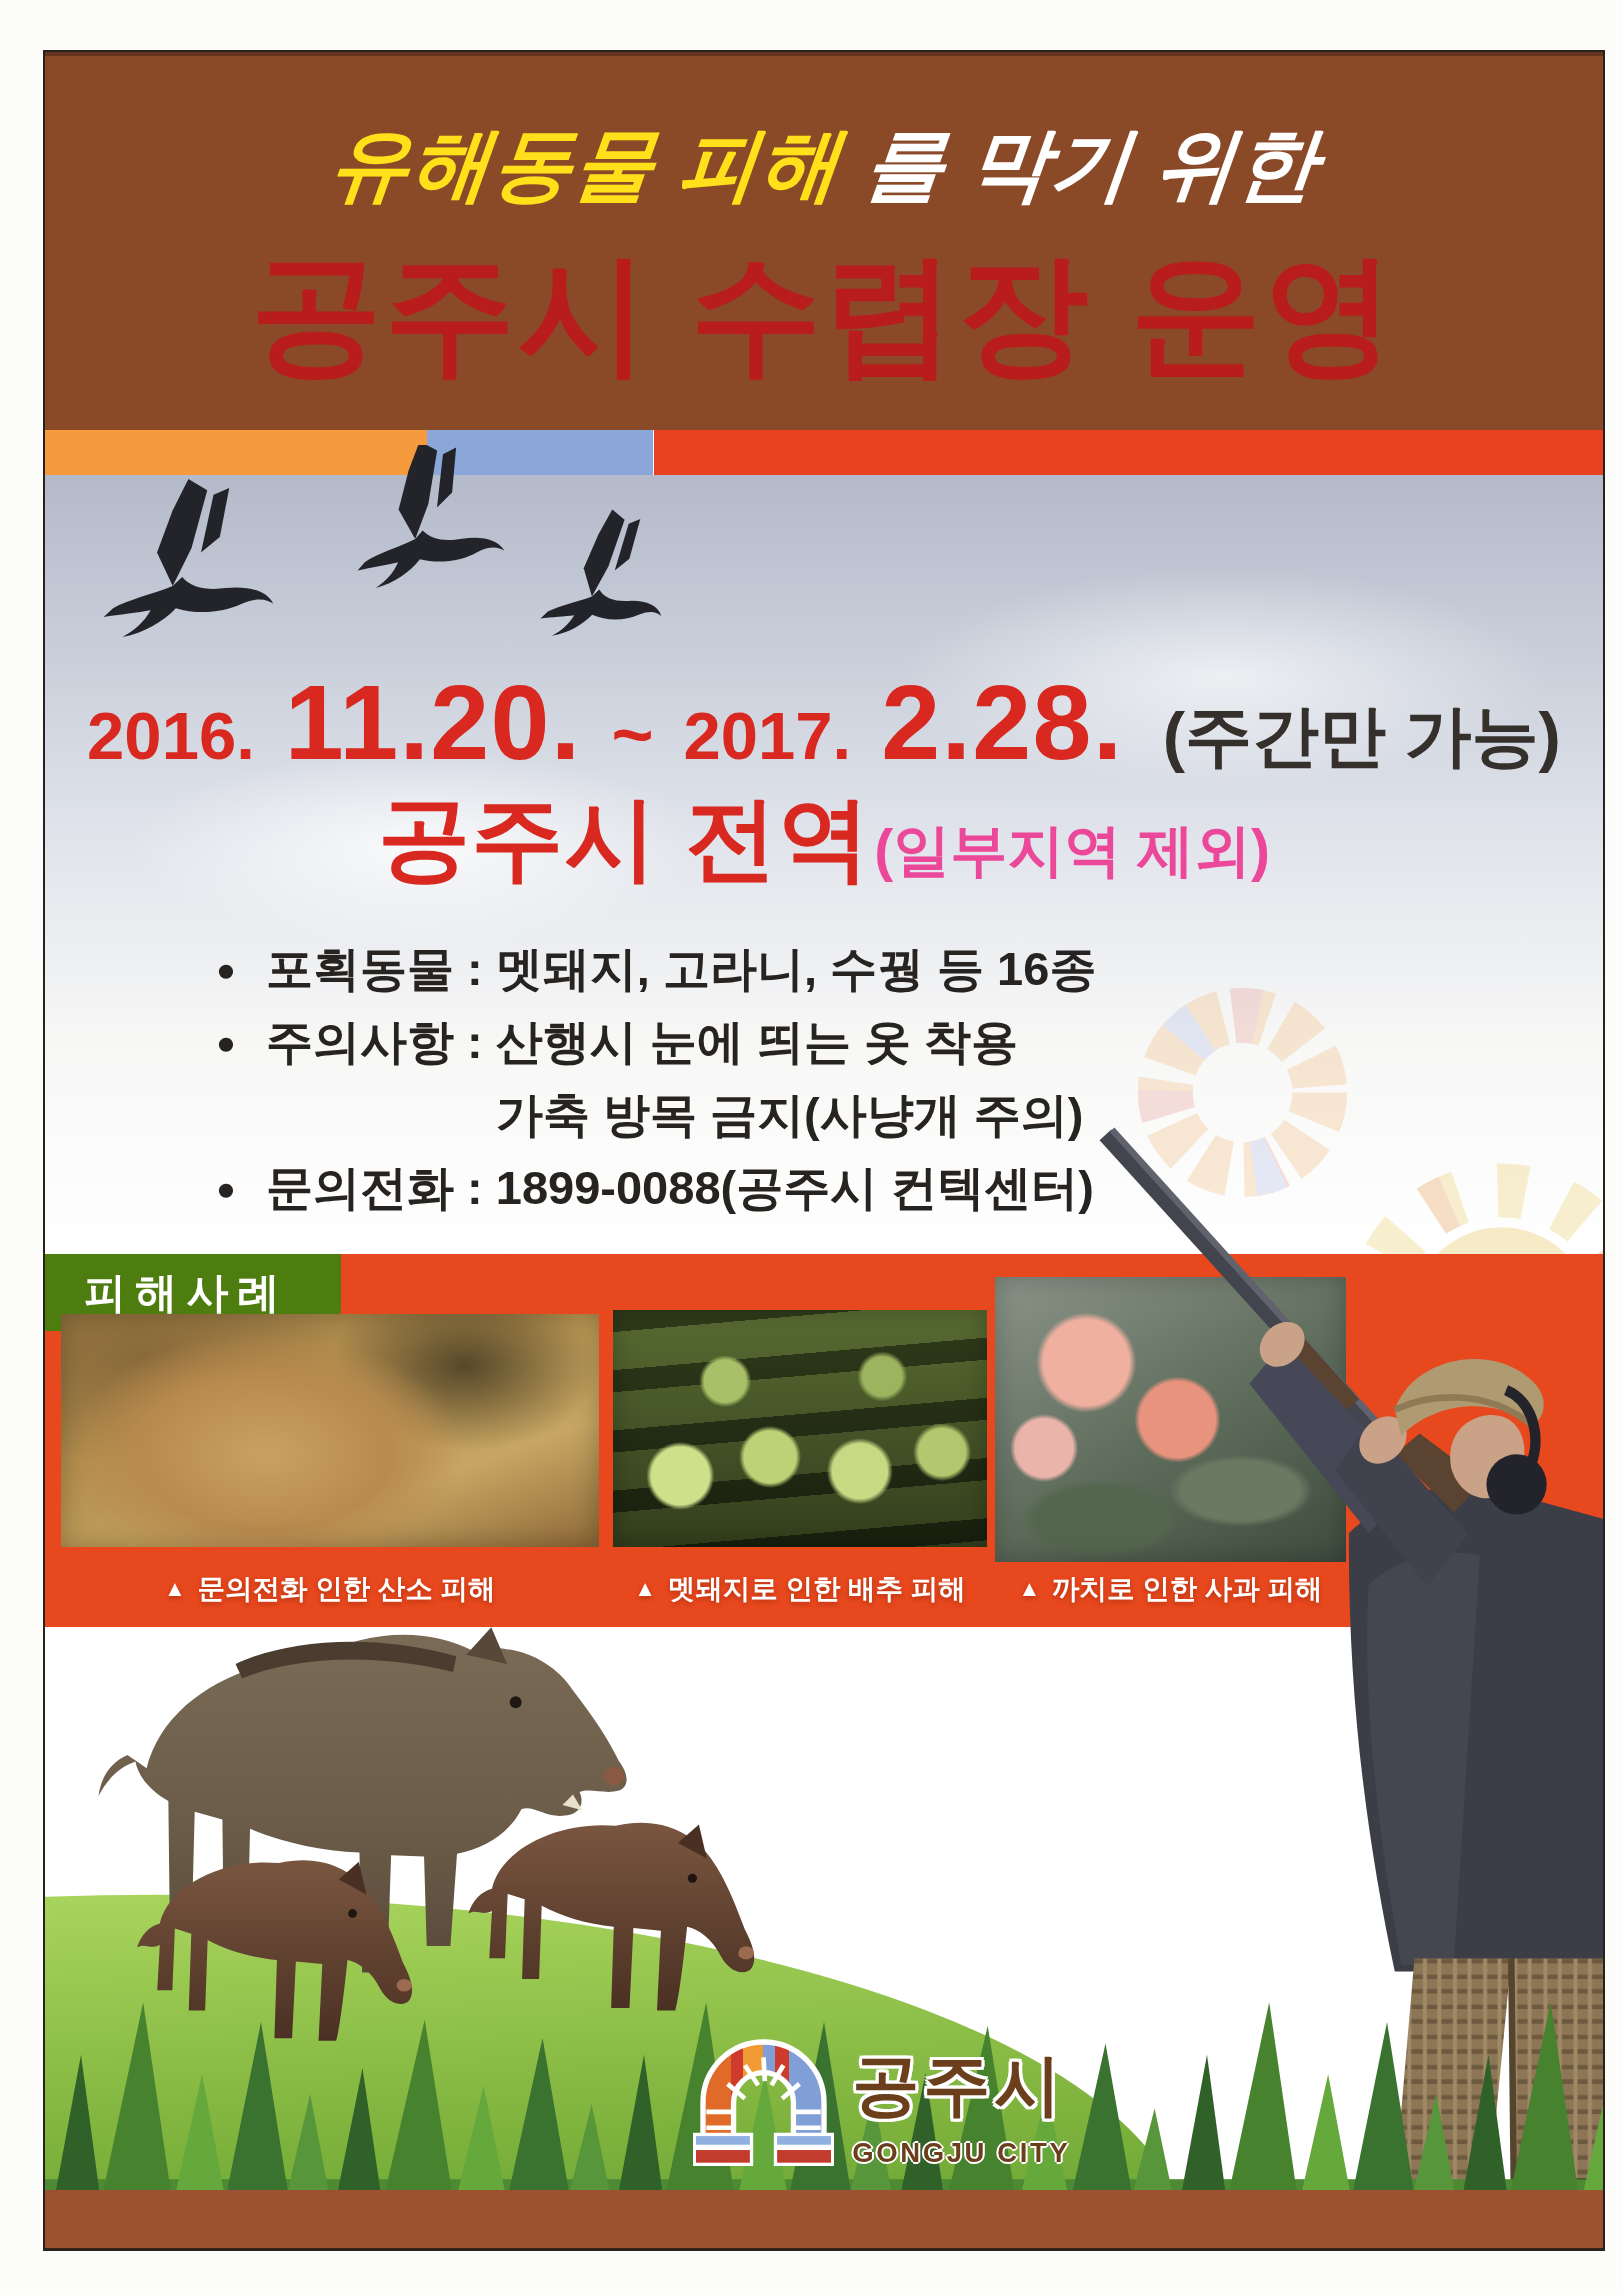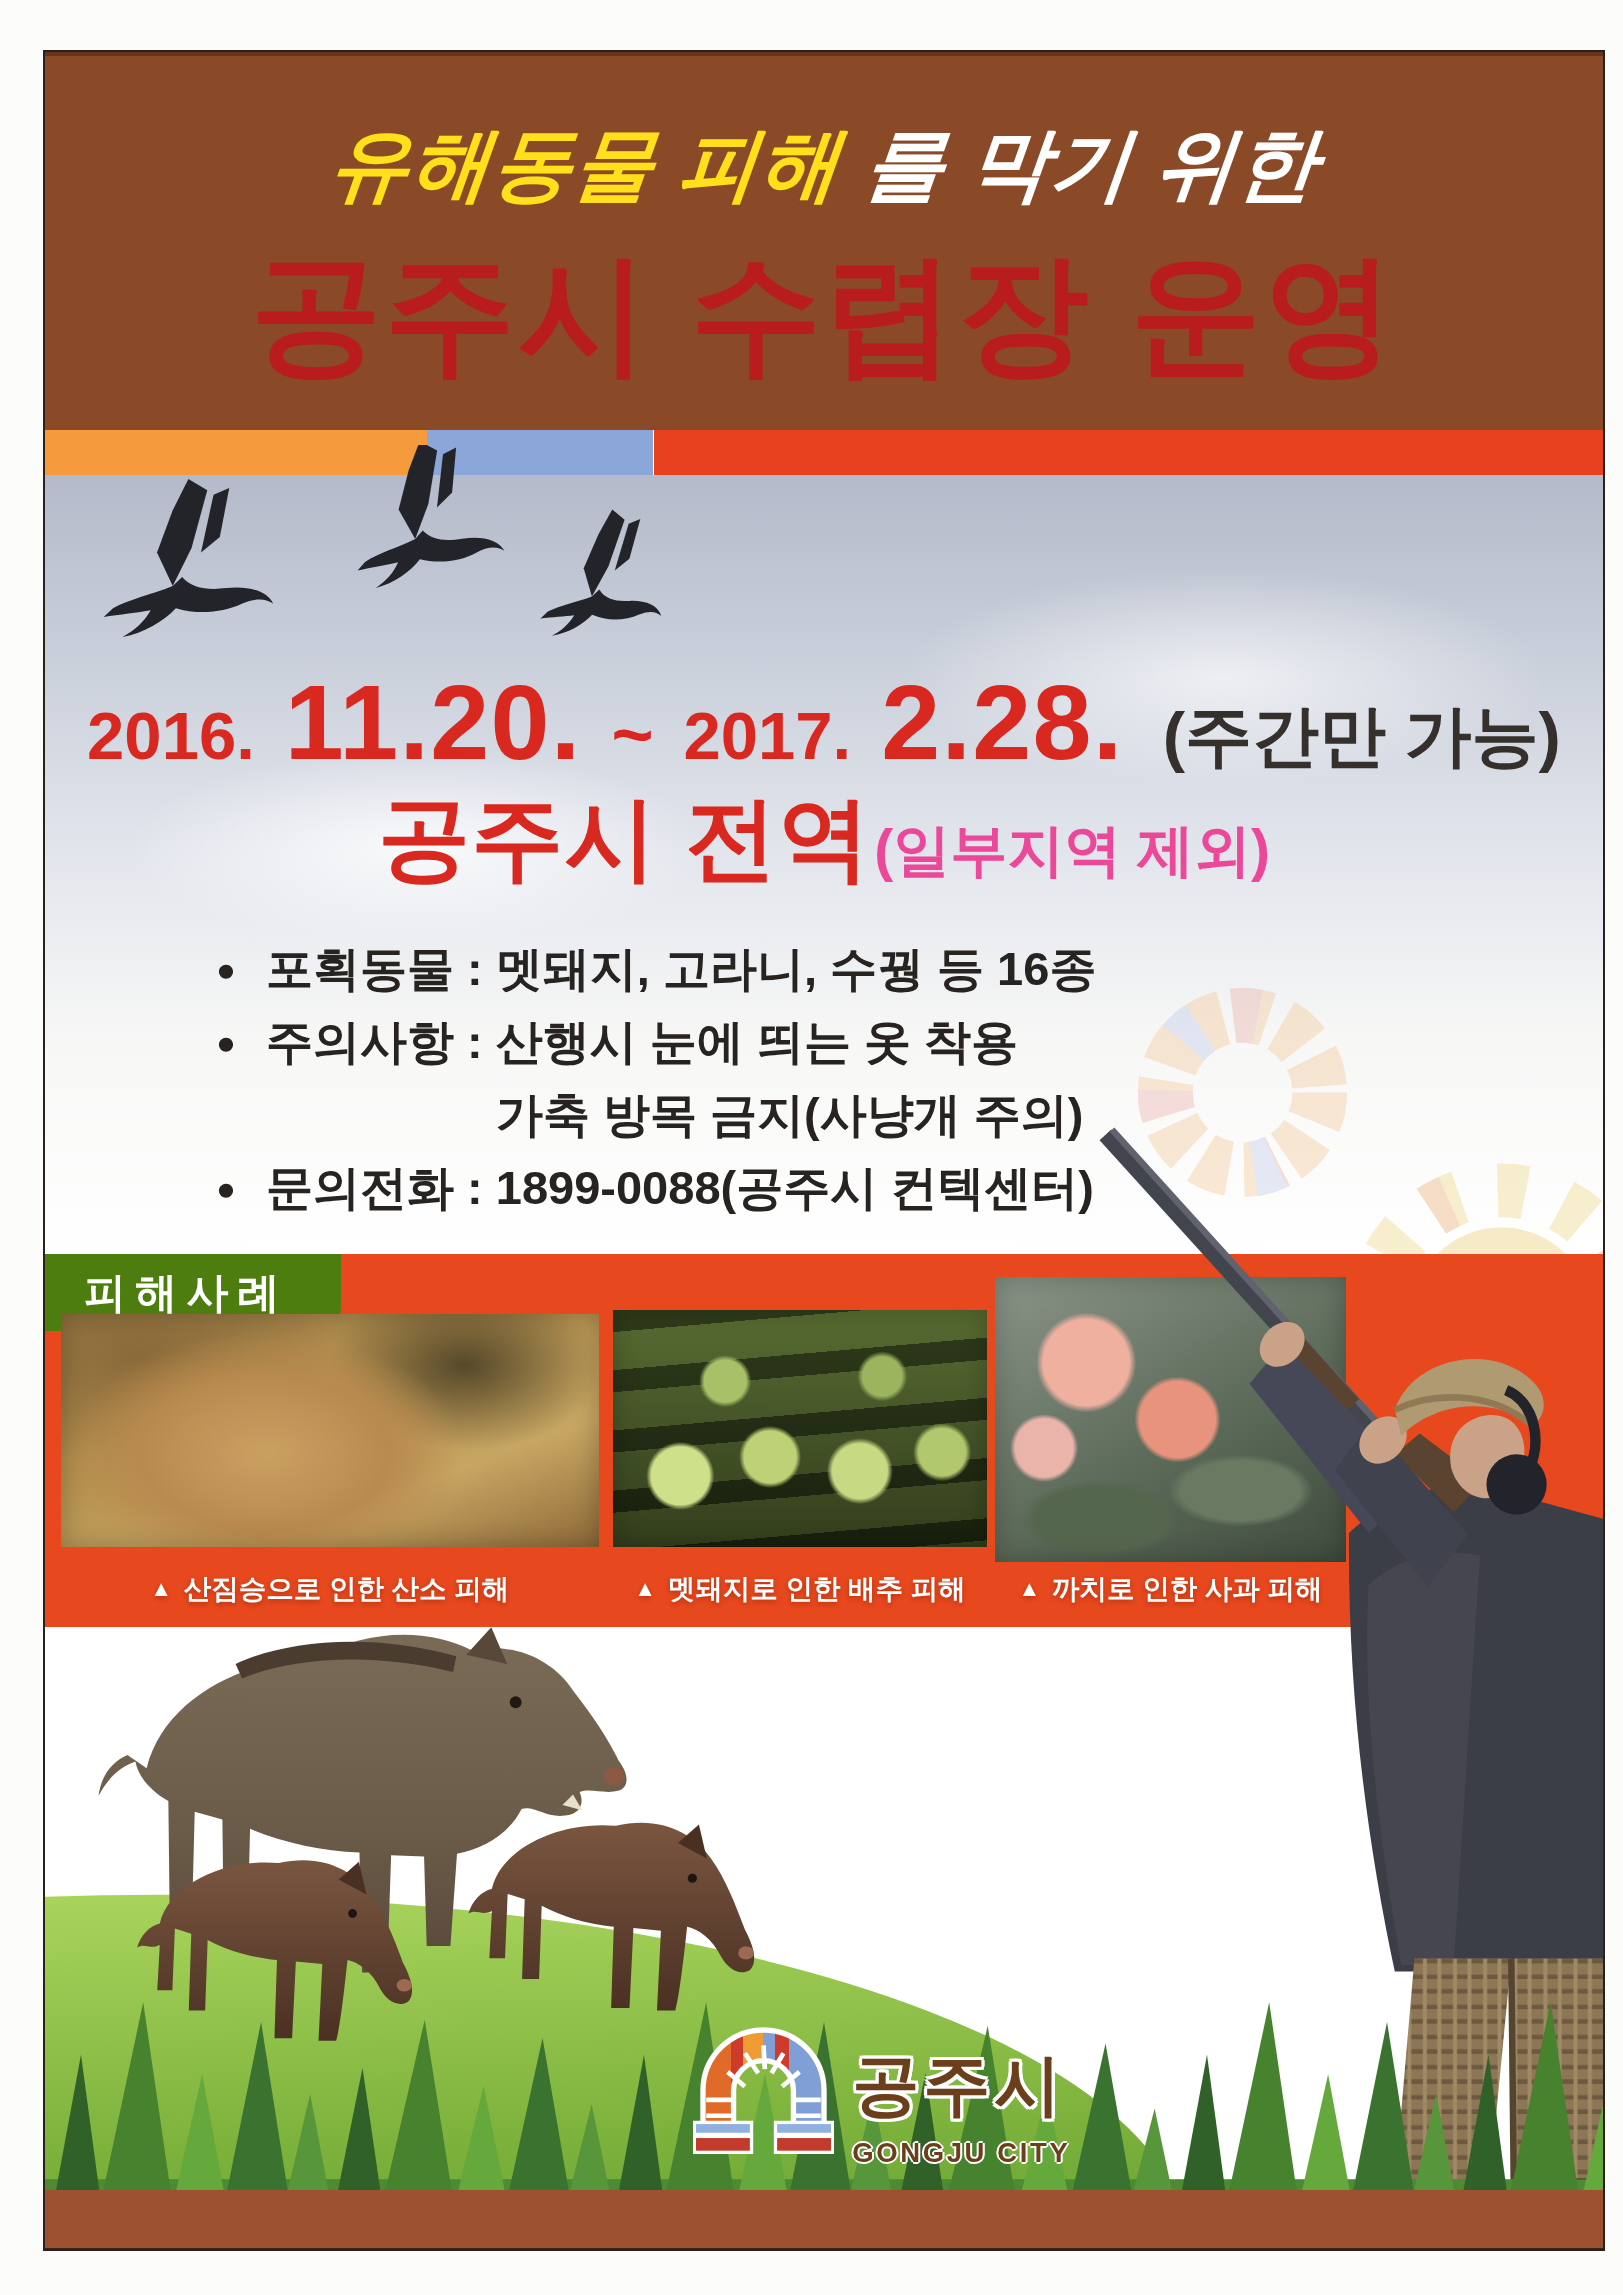--- a/index.html
+++ b/index.html
@@ -122,21 +122,21 @@
   .hunter { position:absolute; left:1042px; top:1075px; z-index:4; }
   .boar-large  { position:absolute; left:39px;  top:1551px; z-index:5; }
   .boar-small1 { position:absolute; left:85px; top:1767px; z-index:5; }
   .boar-small2 { position:absolute; left:412px; top:1728px; z-index:5; }
   .grass { position:absolute; left:0; top:1924px; z-index:6; }
   .footer-band {
     position:absolute; left:0; top:2138px; width:100%; height:60px;
     background:#9d5130; z-index:7; border-bottom:2.6px solid #3a2416;
   }
   
-  .logo { position:absolute; left:648px; top:1964px; z-index:8; display:flex; align-items:flex-start; gap:18.3px; }
+  .logo { position:absolute; left:648px; top:1964px; z-index:8; display:flex; align-items:flex-end; gap:18.3px; }
   .logo-text { padding-top:23.6px; }
   .logo-kr {
     font-size:67px; font-weight:bold; color:#6b3e1c; letter-spacing:3.9px; white-space:nowrap;
     text-shadow:-3.3px 0 0 #fff,3.3px 0 0 #fff,0 -3.3px 0 #fff,0 3.3px 0 #fff,-2.6px -2.6px 0 #fff,2.6px 2.6px 0 #fff,-2.6px 2.6px 0 #fff,2.6px -2.6px 0 #fff;
   }
   .logo-en {
     margin-top:6.5px; font-size:27.5px; font-weight:bold; color:#6b3e1c; letter-spacing:2.6px; white-space:nowrap;
     text-shadow:-2px 0 0 #fff,2px 0 0 #fff,0 -2px 0 #fff,0 2px 0 #fff,-1.3px -1.3px 0 #fff,1.3px 1.3px 0 #fff;
   }
 </style>
@@ -218,21 +218,21 @@
       </div>
     </div>
 
     <div class="panel-orange"></div>
     <div class="damage-label">피해사례</div>
     <div class="photo photo-grave"></div>
     <div class="photo photo-cabbage"></div>
     <div class="photo photo-apple"></div>
     <div class="caption caption-1">
       <span class="tri">▲</span>
-      <span>산짐승으로 인한 산소 피해</span>
+      <span>문의전화 인한 산소 피해</span>
     </div>
     <div class="caption caption-2">
       <span class="tri">▲</span>
       <span>멧돼지로 인한 배추 피해</span>
     </div>
     <div class="caption caption-3">
       <span class="tri">▲</span>
       <span>까치로 인한 사과 피해</span>
     </div>
 

